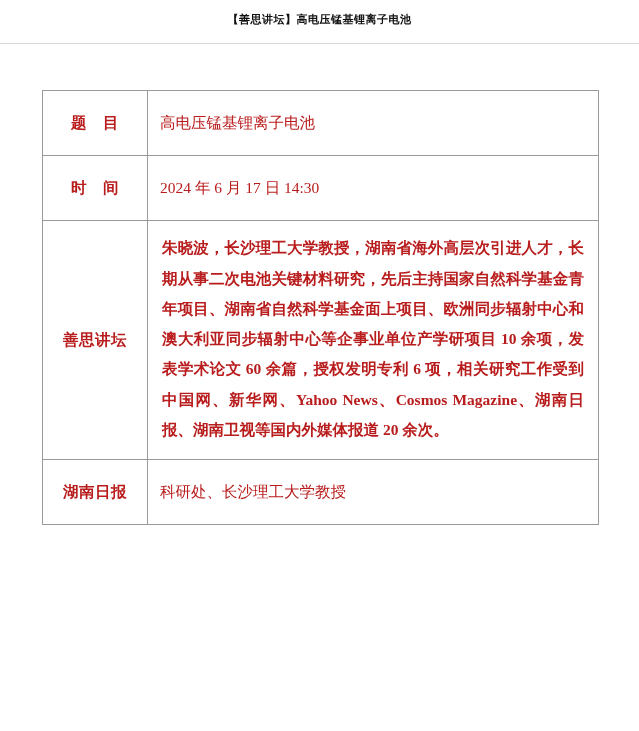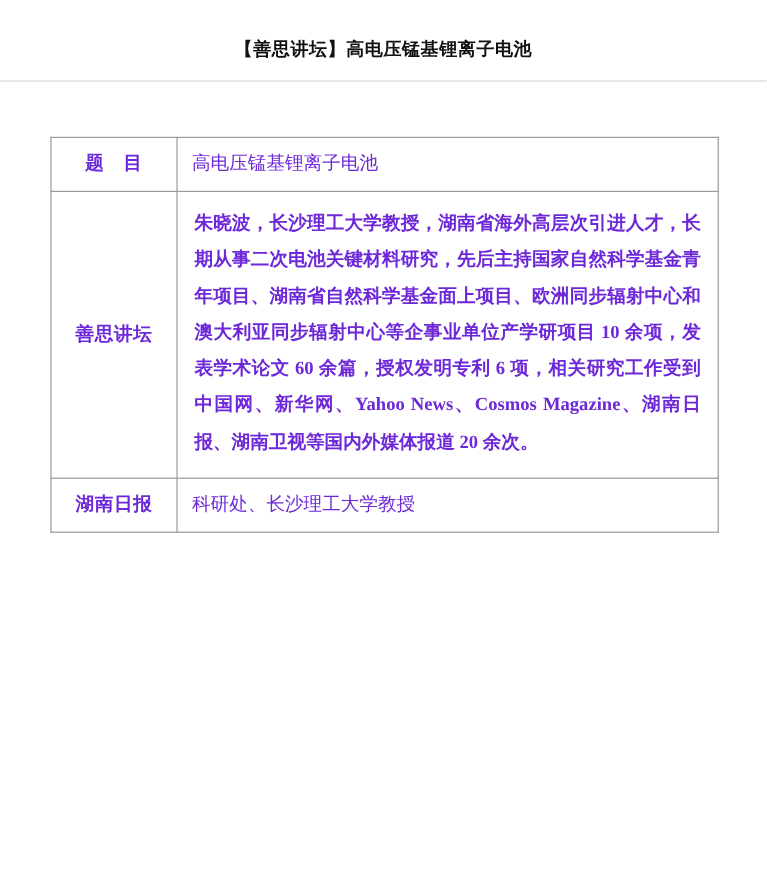--- a/index.html
+++ b/index.html
@@ -15,24 +15,24 @@
     overflow: hidden;
   }
   .page {
     position: relative;
     width: 639px;
     height: 731px;
     box-sizing: border-box;
   }
   .doc-title {
     text-align: center;
-    font-size: 15px;
+    font-size: 11px;
     font-weight: bold;
     letter-spacing: 0.5px;
-    padding-top: 32px;
+    padding-top: 12px;
     padding-bottom: 16px;
     color: #111111;
     white-space: nowrap;
   }
   .title-rule {
     border-bottom: 1px solid #d8d8d8;
     margin: 0 0 0 0;
     width: 100%;
   }
   .spacer {
@@ -44,32 +44,32 @@
   table.info {
     width: 100%;
     border-collapse: collapse;
     table-layout: fixed;
   }
   table.info td {
     border: 1px solid #9a9a9a;
     vertical-align: middle;
     font-size: 15.5px;
     line-height: 1.95;
-    color: #6d28d9;
+    color: #b91c1c;
   }
   td.label {
     width: 92px;
     text-align: center;
     font-weight: bold;
     padding: 7px 6px;
     letter-spacing: 0.5px;
     white-space: nowrap;
   }
   td.value {
-    padding: 7px 12px;
+    padding: 17px 12px;
     text-align: left;
   }
   td.bio {
     padding: 12px 14px 14px 14px;
     text-align: justify;
     text-justify: inter-ideograph;
     line-height: 2.15;
     font-size: 15.5px;
     font-weight: bold;
   }
@@ -87,20 +87,24 @@
   <div class="spacer"></div>
 
   <div class="table-wrap">
     <table class="info">
       <tbody>
         <tr>
           <td class="label">题　目</td>
           <td class="value">高电压锰基锂离子电池</td>
         </tr>
         <tr>
+          <td class="label">时　间</td>
+          <td class="value">2024 年 6 月 17 日 14:30</td>
+        </tr>
+        <tr>
           <td class="label label-wide">善思讲坛</td>
           <td class="bio">朱晓波，长沙理工大学教授，湖南省海外高层次引进人才，长期从事二次电池关键材料研究，先后主持国家自然科学基金青年项目、湖南省自然科学基金面上项目、欧洲同步辐射中心和澳大利亚同步辐射中心等企事业单位产学研项目 10 余项，发表学术论文 60 余篇，授权发明专利 6 项，相关研究工作受到中国网、新华网、Yahoo News、Cosmos Magazine、湖南日报、湖南卫视等国内外媒体报道 20 余次。</td>
         </tr>
         <tr>
           <td class="label">湖南日报</td>
           <td class="value">科研处、长沙理工大学教授</td>
         </tr>
       </tbody>
     </table>
   </div>

